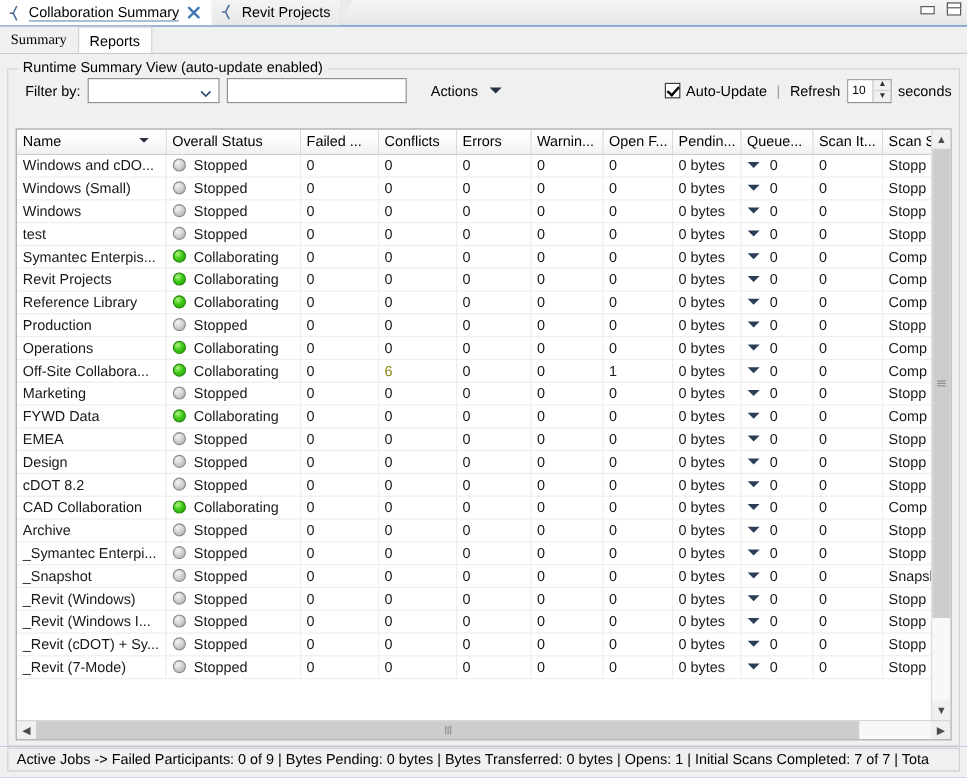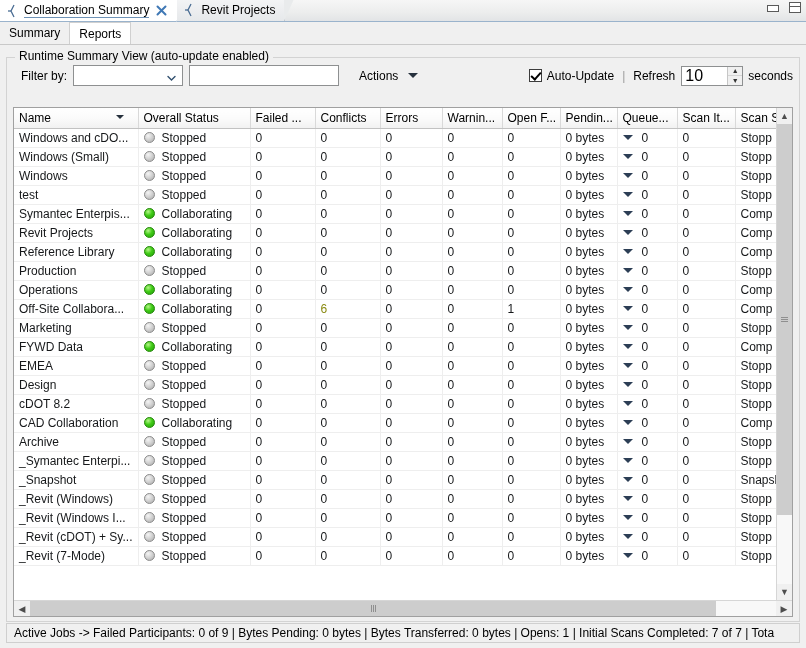--- a/index.html
+++ b/index.html
@@ -110,20 +110,21 @@
     font-size: 12px;
     padding: 3px 9px 3px 9px;
     height: 22px;
     display: flex; align-items: center;
     cursor: default;
     color: #000;
   }
   .subtab.active {
     background: #f0f0f0;
     border: none;
+    font-family: Liberation Serif, serif;
   }
   .subtab.inactive {
     background: #ffffff;
     border-left: 1px solid #d0d0d0;
     border-right: 1px solid #d0d0d0;
     border-top: 1px solid #d0d0d0;
   }
 
   
   .body-area {
@@ -226,21 +227,21 @@
     border: solid #000;
     border-width: 0 2px 2px 0;
     transform: rotate(42deg);
   }
   .divider-pipe { color:#9a9a9a; margin: 0 8px; }
   .spinner {
     display:flex; border:1px solid #8e9091; background:#fff;
     height:20px; margin: 0 5px 0 6px;
   }
   .spinner input {
-    width: 45px; border:none; outline:none; font-size:16px;
+    width: 20px; border:none; outline:none; font-size:10px;
     padding-left:3px; font-family: "Liberation Sans", sans-serif;
   }
   .spinner .btns {
     width: 15px; display:flex; flex-direction:column;
     border-left:1px solid #c6c6c6; background:#f0f0f0;
   }
   .spinner .btns div {
     flex:1; display:flex; align-items:center; justify-content:center;
     font-size: 7px; line-height:1; color:#333; cursor:pointer;
   }

